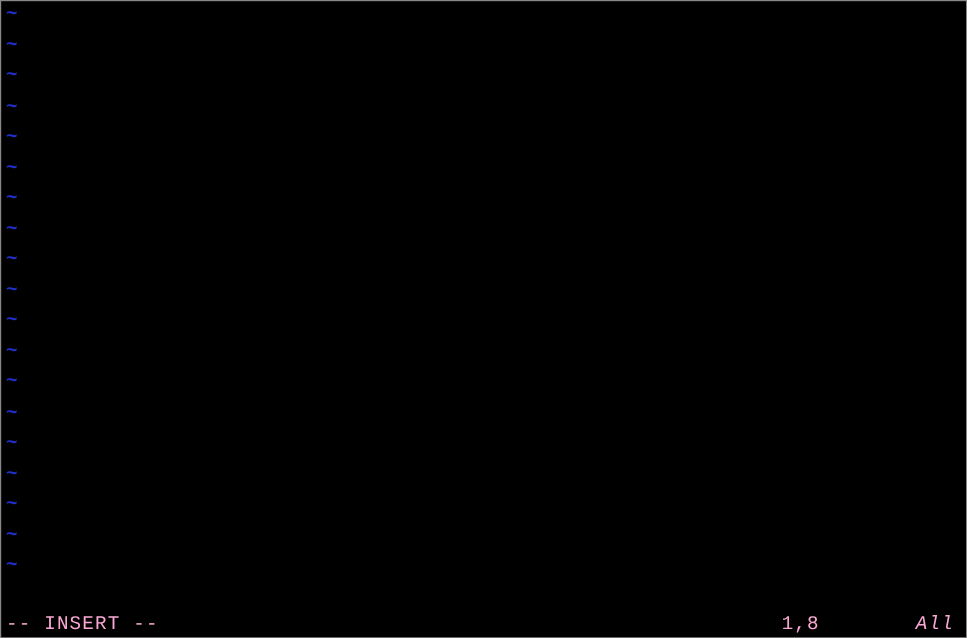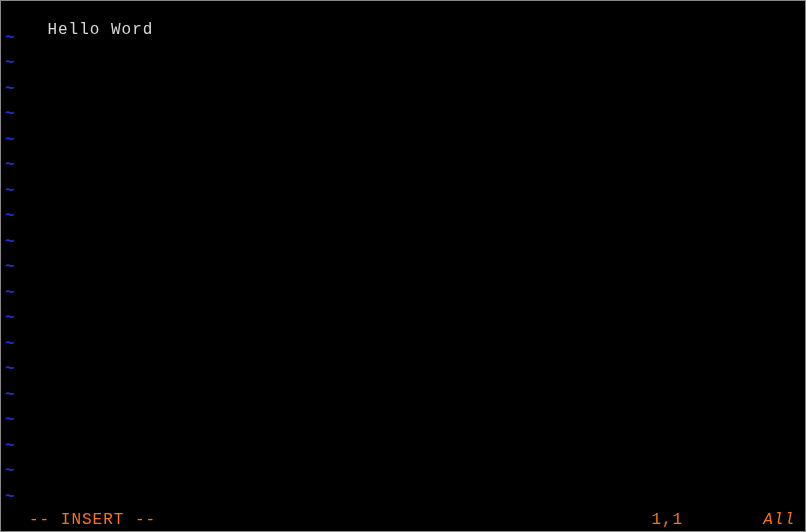--- a/index.html
+++ b/index.html
@@ -38,24 +38,23 @@
     .text-content {
       color: #d8d8d8;
     }
     .status-bar {
       position: absolute;
       bottom: 2px;
       left: 4px;
       right: 4px;
       height: 18px;
       line-height: 18px;
-      color: #f97316;
+      color: #f9a8d4;
       white-space: pre;
       display: flex;
-      margin-left: 24px;
     }
     .status-mode {
       flex: 0 0 auto;
     }
     .status-spacer {
       flex: 1;
     }
     .status-pos {
       flex: 0 0 auto;
       padding-right: 80px;
@@ -63,23 +62,20 @@
     .status-percent {
       flex: 0 0 auto;
       padding-right: 6px;
       font-style: italic;
     }
   </style>
 </head>
 <body>
 
 <div class="editor-area">
-  <div class="line">
-    <span class="text-content">Hello Word</span>
-  </div>
   <div id="tilde-container">
       <div class="line"><span class="tilde">~</span></div>
       <div class="line"><span class="tilde">~</span></div>
       <div class="line"><span class="tilde">~</span></div>
       <div class="line"><span class="tilde">~</span></div>
       <div class="line"><span class="tilde">~</span></div>
       <div class="line"><span class="tilde">~</span></div>
       <div class="line"><span class="tilde">~</span></div>
       <div class="line"><span class="tilde">~</span></div>
       <div class="line"><span class="tilde">~</span></div>
@@ -92,15 +88,15 @@
       <div class="line"><span class="tilde">~</span></div>
       <div class="line"><span class="tilde">~</span></div>
       <div class="line"><span class="tilde">~</span></div>
       <div class="line"><span class="tilde">~</span></div>
     </div>
 </div>
 
 <div class="status-bar">
   <span class="status-mode">-- INSERT --</span>
   <span class="status-spacer"></span>
-  <span class="status-pos">1,1</span>
+  <span class="status-pos">1,8</span>
   <span class="status-percent">All</span>
 </div>
 
 </body></html>

